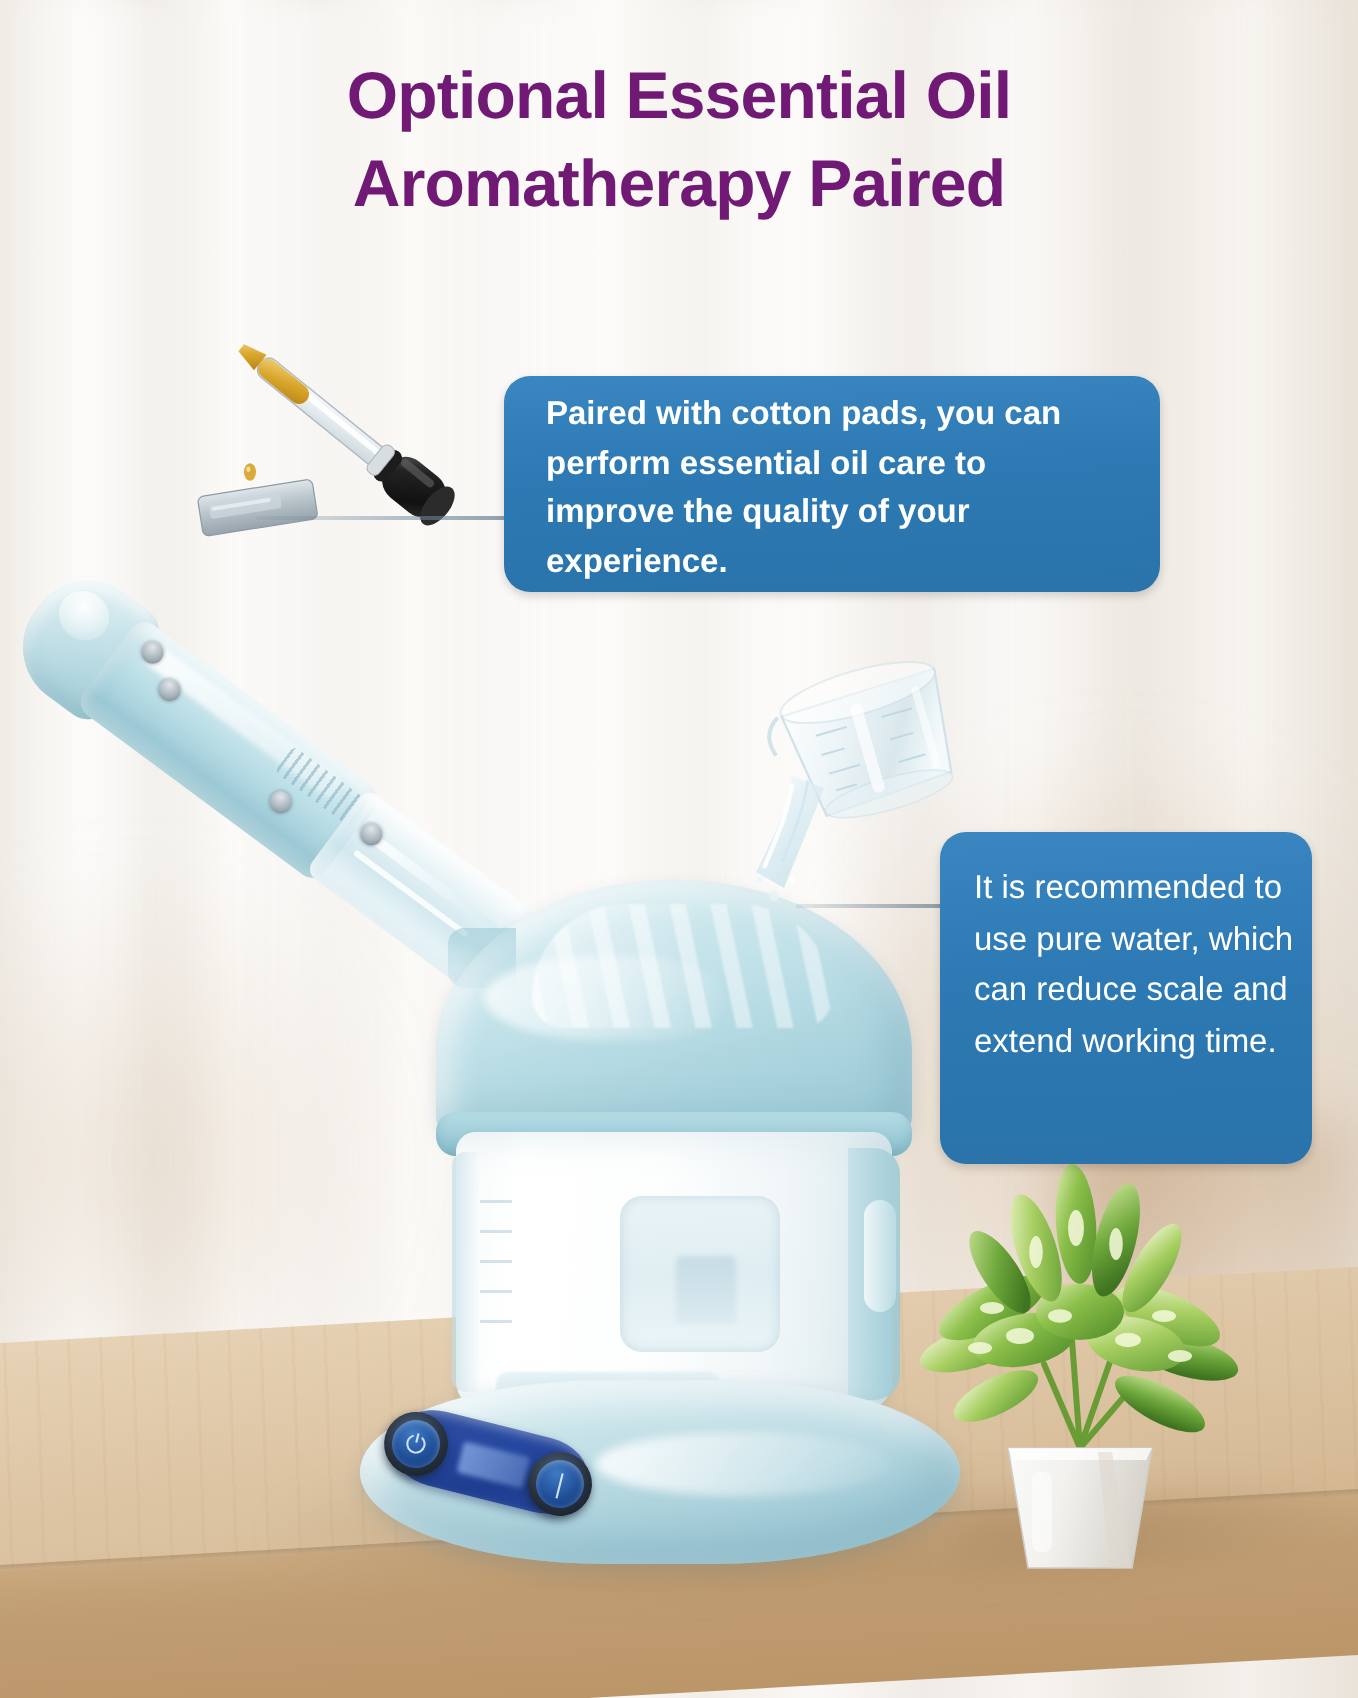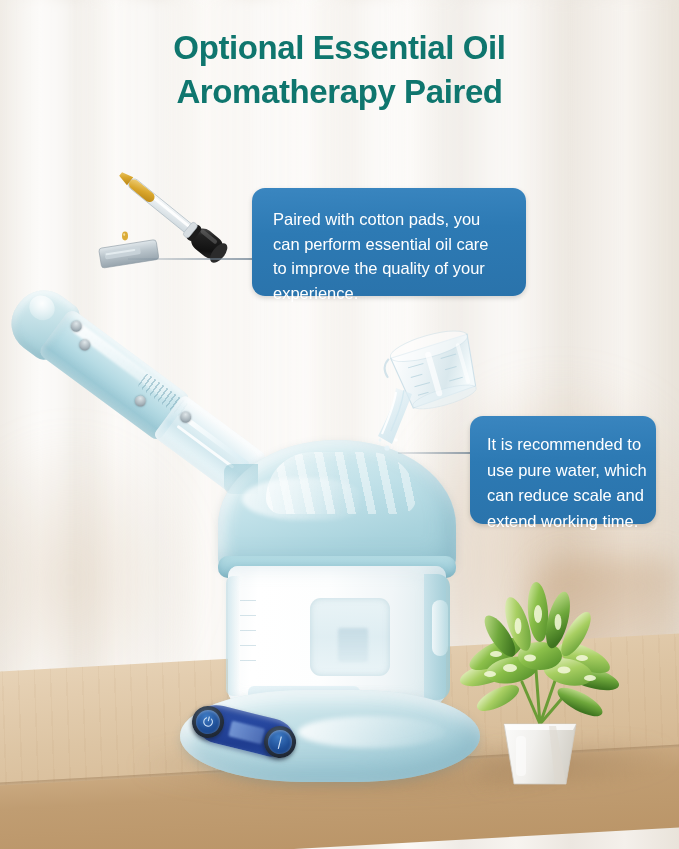--- a/index.html
+++ b/index.html
@@ -132,49 +132,50 @@
     filter: blur(8px);
     transform: rotate(-4deg);
   }
 
   
   .title {
     position: absolute;
     left: 0; top: 26px;
     width: 679px;
     text-align: center;
-    color: #0f766e;
+    color: #701a75;
     font-size: 33px;
     line-height: 44px;
     font-weight: bold;
     letter-spacing: -0.4px;
     z-index: 30;
   }
   .title .l2 { display: block; }
 
   
   .callout {
     position: absolute;
     background: linear-gradient(178deg, #3a86c0 0%, #2d7ab4 40%, #2a73ab 100%);
     border-radius: 13px;
     color: #ffffff;
     box-shadow: 0 2px 5px rgba(0,0,0,0.16);
     z-index: 26;
     box-sizing: border-box;
   }
   .callout-a {
     left: 252px; top: 188px;
-    width: 274px; height: 108px;
-    padding: 19px 20px 0 21px;
+    width: 328px; height: 108px;
+    padding: 7px 20px 0 21px;
     font-size: 16.5px;
     line-height: 24.5px;
+    font-weight: bold;
   }
   .callout-b {
     left: 470px; top: 416px;
-    width: 186px; height: 108px;
+    width: 186px; height: 166px;
     padding: 16px 0 0 17px;
     font-size: 16.5px;
     line-height: 25.5px;
   }
   .connector {
     position: absolute;
     height: 2px;
     background: linear-gradient(90deg, rgba(120,140,155,0.15), rgba(110,130,148,0.75));
     z-index: 24;
   }

